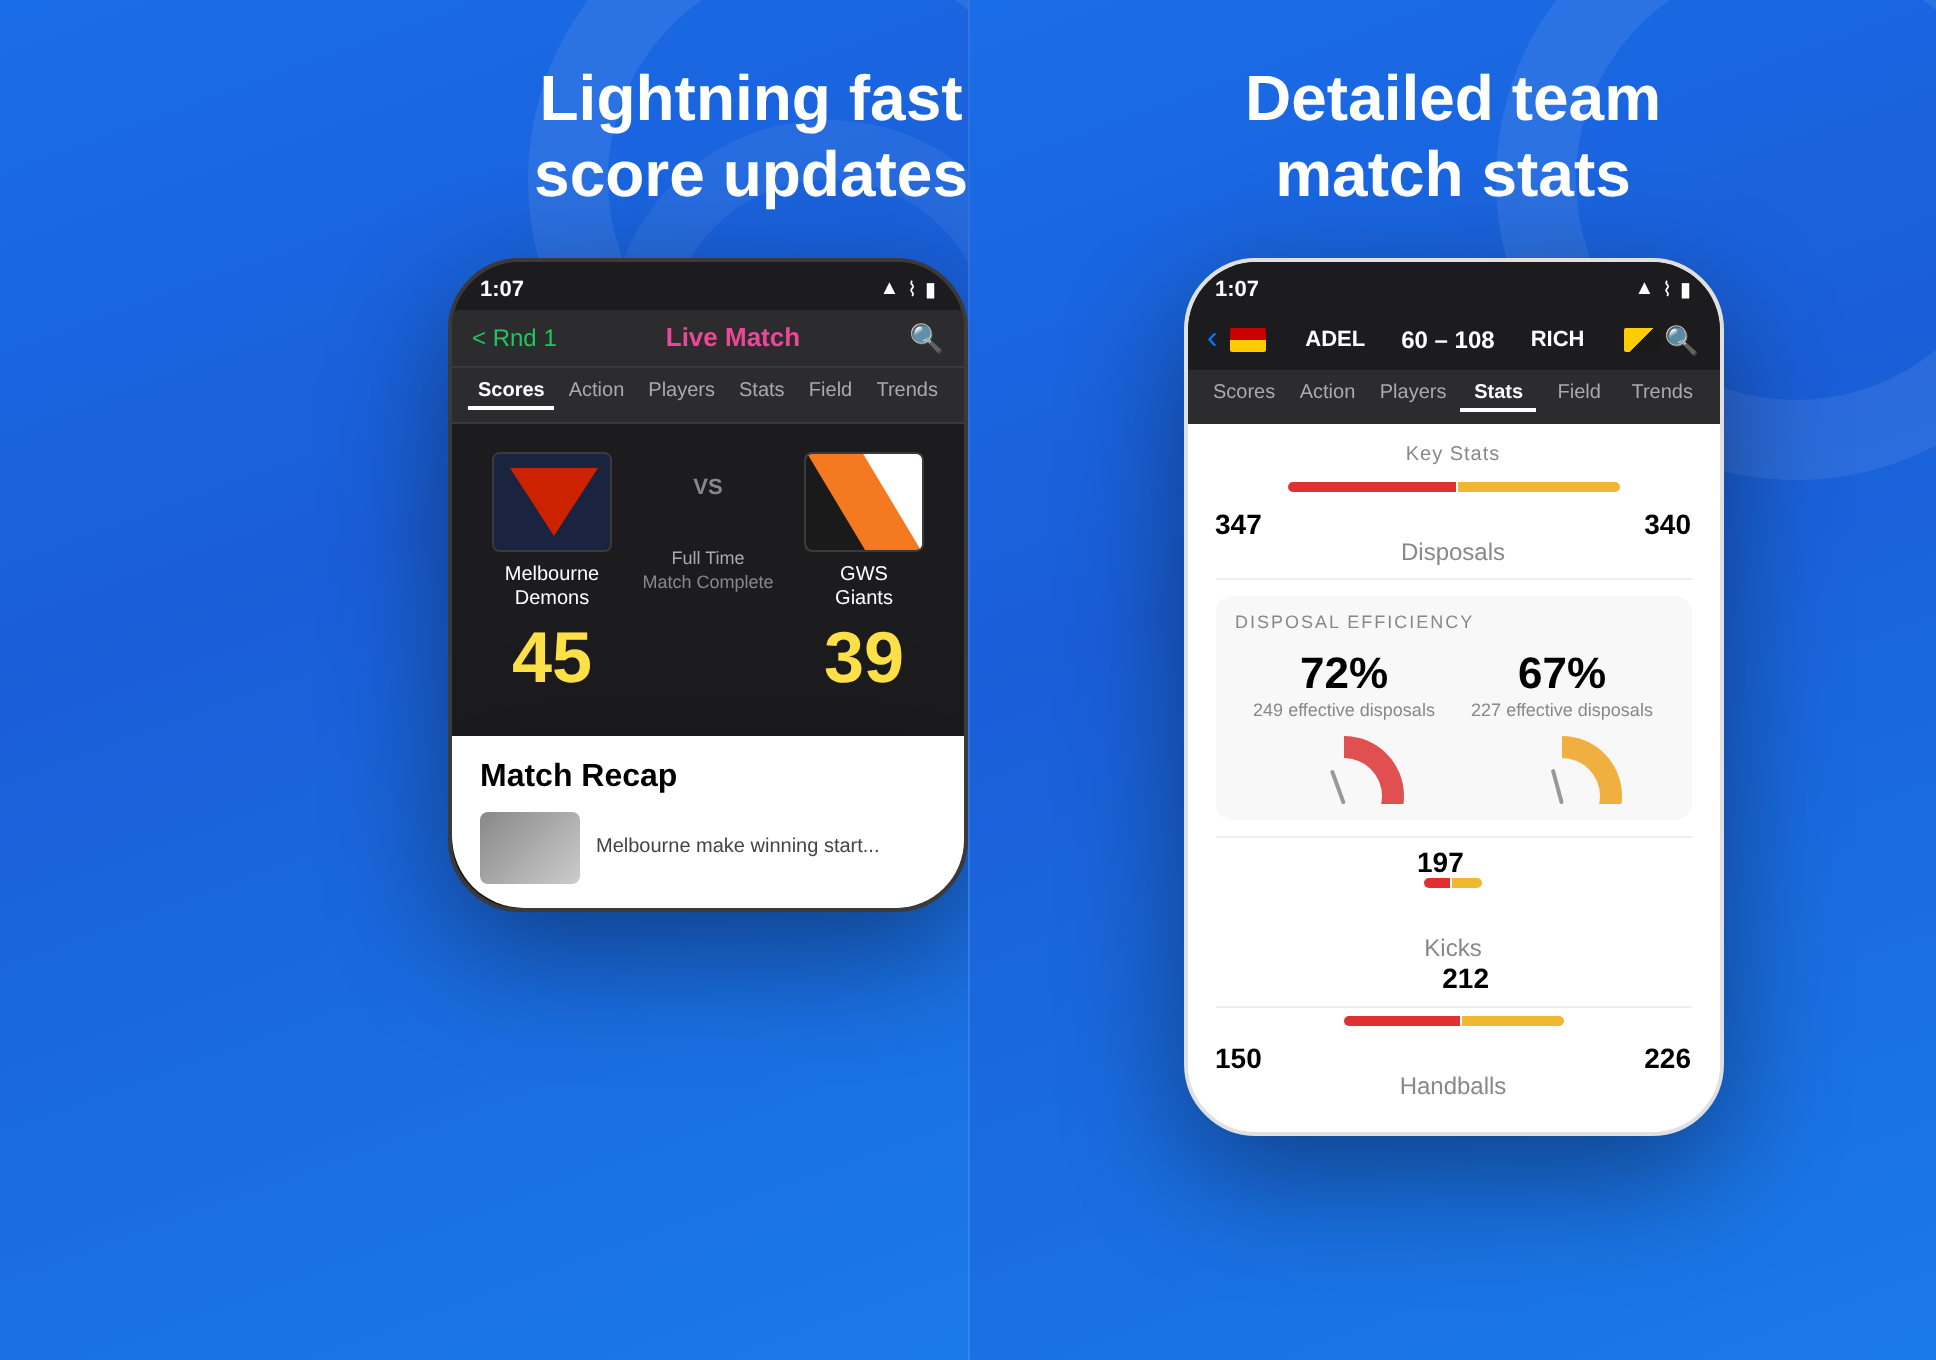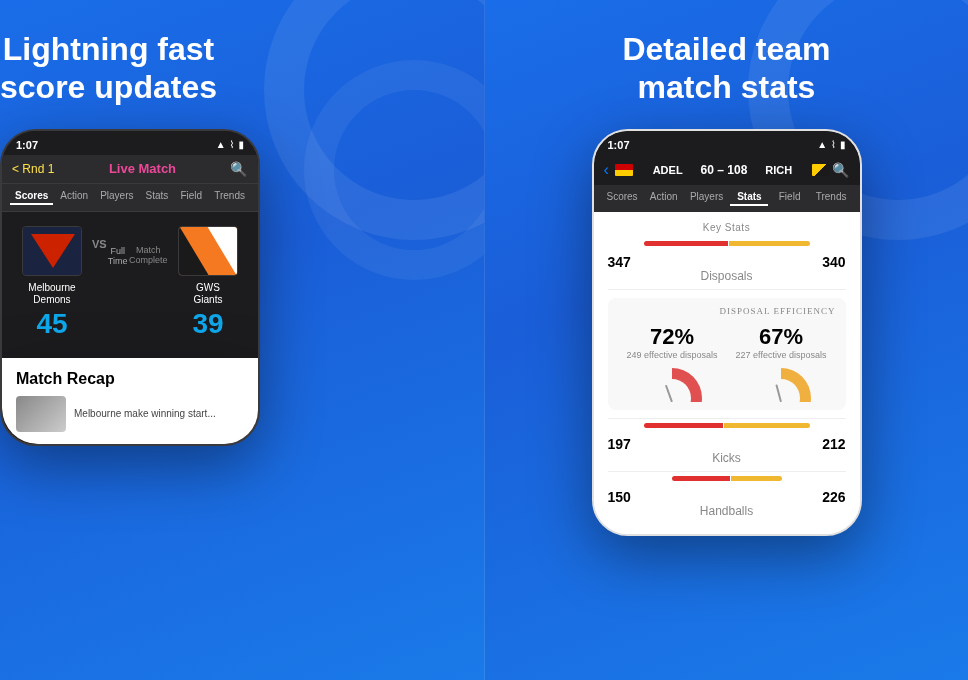--- a/index.html
+++ b/index.html
@@ -11,21 +11,21 @@
       overflow: hidden;
     }
 
     
     .left-panel {
       width: 484px;
       height: 680px;
       background: linear-gradient(160deg, #1a6de8 0%, #1a5ed8 40%, #1a7ae8 100%);
       display: flex;
       flex-direction: column;
-      align-items: flex-start;
+      align-items: flex-end;
       position: relative;
       overflow: hidden;
     }
     .left-panel::before {
       content: '';
       position: absolute;
       top: -60px; right: -80px;
       width: 220px; height: 220px;
       border: 40px solid rgba(255,255,255,0.08);
       border-radius: 50%;
@@ -71,21 +71,21 @@
     .status-right { display: flex; align-items: center; gap: 4px; }
     .status-right span { font-size: 10px; color: #fff; }
 
     .phone-nav {
       background: #2c2c2e;
       display: flex;
       align-items: center;
       padding: 6px 10px;
       border-bottom: 1px solid #3a3a3c;
     }
-    .nav-back { color: #fde047; font-size: 12px; }
+    .nav-back { color: #22c55e; font-size: 12px; }
     .nav-title { color: #ec4899; font-size: 13px; font-weight: 600; flex: 1; text-align: center; }
     .nav-search { color: #fff; font-size: 14px; }
 
     .phone-tabs {
       background: #2c2c2e;
       display: flex;
       padding: 4px 8px 6px;
       gap: 2px;
       border-bottom: 1px solid #3a3a3c;
     }
@@ -159,30 +159,30 @@
     }
 
     .team-name {
       color: #fff;
       font-size: 10px;
       text-align: center;
       font-weight: 500;
       line-height: 1.2;
     }
     .team-score {
-      color: #0ea5e9;
-      font-size: 28px;
+      color: #fde047;
+      font-size: 36px;
       font-weight: 700;
       text-align: center;
       margin-top: 2px;
     }
 
     .vs-block {
       display: flex;
-      flex-direction: row;
+      flex-direction: column;
       align-items: center;
       justify-content: flex-start;
       padding-top: 12px;
       flex: 1;
     }
     .vs-text { color: #888; font-size: 11px; font-weight: 600; margin-bottom: 20px; }
     .full-time { color: #aaa; font-size: 9px; text-align: center; margin-top: 4px; }
     .match-complete { color: #888; font-size: 9px; text-align: center; margin-top: 2px; }
 
     
@@ -364,24 +364,23 @@
 
     .efficiency-section {
       background: #f8f8f8;
       border-radius: 8px;
       padding: 8px 10px;
       margin: 8px 0;
     }
     .efficiency-label {
       font-size: 9px;
       color: #888;
-      text-align: right;
+      text-align: left;
       letter-spacing: 1px;
       margin-bottom: 8px;
-      font-family: Liberation Serif, serif;
     }
     .efficiency-row {
       display: flex;
       justify-content: space-around;
     }
     .efficiency-block {
       display: flex;
       flex-direction: column;
       align-items: center;
       width: 100px;
@@ -419,21 +418,21 @@
       position: absolute;
       bottom: 0;
       left: 50%;
       width: 2px;
       height: 22px;
       background: #666;
       transform-origin: bottom center;
       border-radius: 1px;
     }
 
-    .kicks-row { margin-top: 4px; }
+    .kicks-row { margin-top: 4px; flex-direction: column; }
     .handballs-row { margin-top: 4px; gap: 28px; }
 
     .divider {
       height: 1px;
       background: #eee;
       margin: 4px 0;
     }
   </style>
 </head>
 <body>

